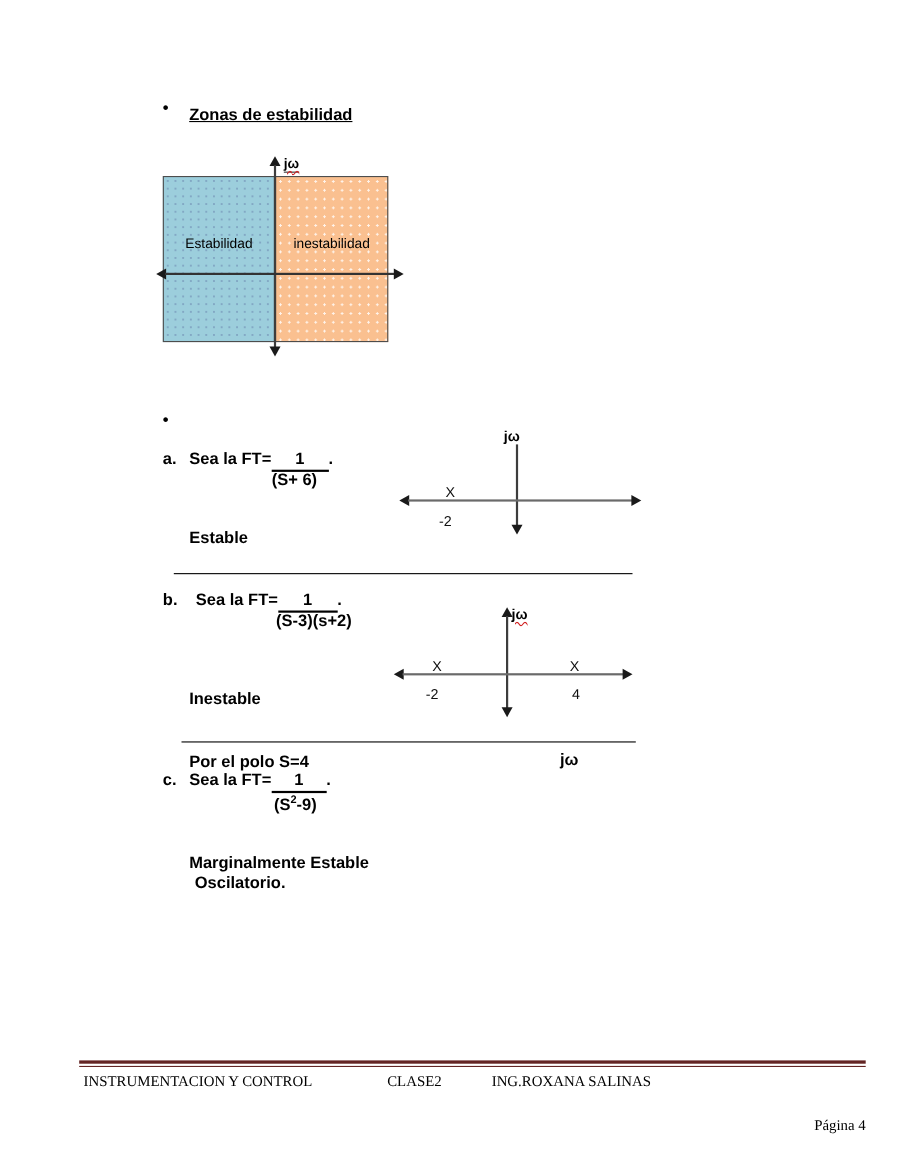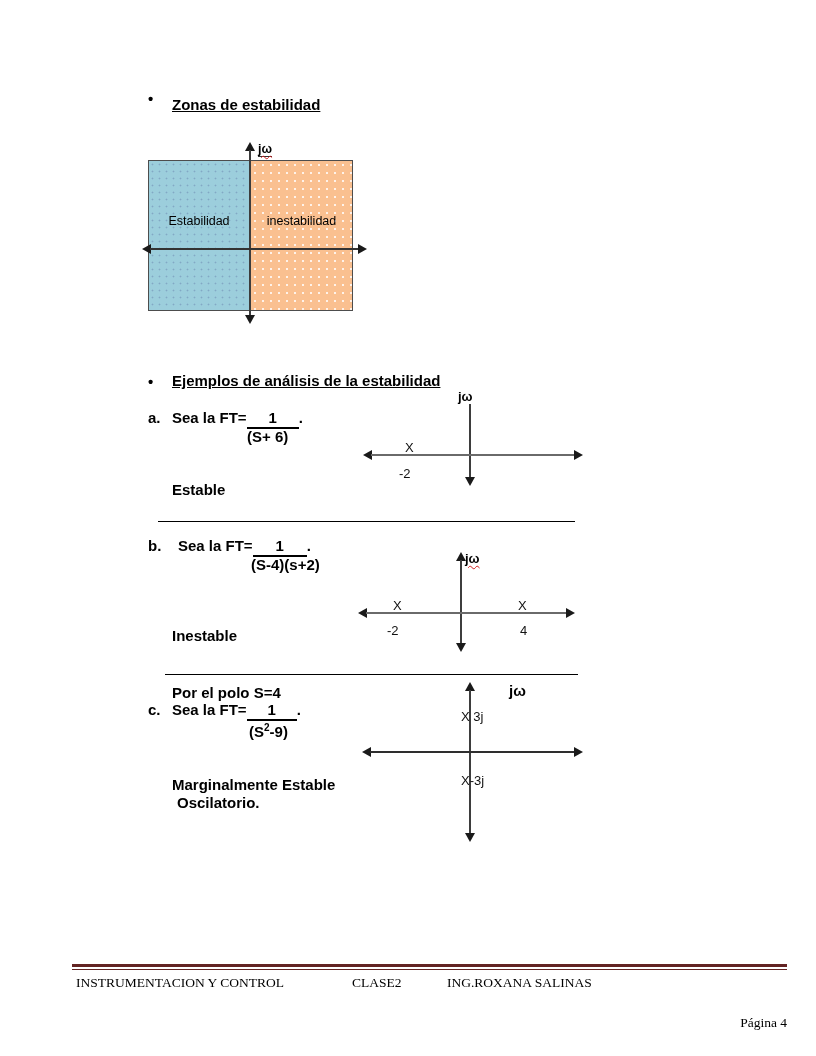--- a/index.html
+++ b/index.html
@@ -57,21 +57,20 @@
     <div class="vline" style="left:107px; top:8px; height:166px;"></div>
     <div class="arr down" style="left:103px; top:173px;"></div>
     <span class="abs t12 b squiggle uline-solid" style="left:116px; top:0;">jω</span>
 
     <div class="arr left" style="left:0; top:102px;"></div>
     <div class="hline" style="left:8px; top:106px; width:209px; background:#333;"></div>
     <div class="arr right" style="left:216px; top:102px;"></div>
   </div>
 
   <span class="abs t15 b" style="left:148px; top:373px;">•</span>
-  <span class="abs t15 b u" style="left:172px; top:372px;">Ejemplos de análisis de la estabilidad</span>
 
   <div class="formula" style="left:148px; top:408px;">
     <span class="letter" style="width:24px;">a.</span><span>Sea la FT=</span><span class="frac" style="width:52px;">1</span><span>.</span>
   </div>
   <span class="abs t15 b" style="left:247px; top:428px;">(S+ 6)</span>
 
   <div class="abs" style="left:360px; top:388px; width:230px; height:110px;">
     <span class="abs t13 b" style="left:98px; top:1px;">jω</span>
     <div class="vline" style="left:109px; top:16px; height:74px;"></div>
     <div class="arr down" style="left:105px; top:89px;"></div>
@@ -81,21 +80,21 @@
     <span class="poletxt" style="left:45px; top:52px;">X</span>
     <span class="poletxt" style="left:39px; top:78px;">-2</span>
   </div>
 
   <span class="abs t15 b" style="left:172px; top:481px;">Estable</span>
   <div class="sep" style="left:158px; top:521px; width:417px;"></div>
 
   <div class="formula" style="left:148px; top:536px;">
     <span class="letter" style="width:30px;">b.</span><span>Sea la FT=</span><span class="frac" style="width:54px;">1</span><span>.</span>
   </div>
-  <span class="abs t15 b" style="left:251px; top:556px;">(S-4)(s+2)</span>
+  <span class="abs t15 b" style="left:251px; top:556px;">(S-3)(s+2)</span>
 
   <div class="abs" style="left:356px; top:548px; width:224px; height:110px;">
     <div class="arr up" style="left:100px; top:4px;"></div>
     <div class="vline" style="left:104px; top:12px; height:84px;"></div>
     <div class="arr down" style="left:100px; top:95px;"></div>
     <span class="abs t13 b squiggle" style="left:109px; top:3px;">jω</span>
     <div class="arr left" style="left:2px; top:60px;"></div>
     <div class="hline" style="left:10px; top:64px; width:201px; background:#6a6a6a;"></div>
     <div class="arr right" style="left:210px; top:60px;"></div>
     <span class="poletxt" style="left:37px; top:50px;">X</span>
@@ -107,30 +106,20 @@
   <span class="abs t15 b" style="left:172px; top:627px;">Inestable</span>
   <span class="abs t15 b" style="left:172px; top:645px;margin-top:39px;">Por el polo S=4</span>
   <div class="sep" style="left:165px; top:674px; width:413px;"></div>
 
   <span class="abs b" style="left:509px; top:682px; font-size:15px;">jω</span>
   <div class="formula" style="left:148px; top:700px;">
     <span class="letter" style="width:24px;">c.</span><span>Sea la FT=</span><span class="frac" style="width:50px;">1</span><span>.</span>
   </div>
   <span class="abs t15 b" style="left:249px; top:719px;"><span>(S</span><sup class="p2">2</sup><span>-9)</span></span>
 
-  <div class="abs" style="left:358px; top:680px; width:228px; height:166px;">
-    <div class="arr up" style="left:107px; top:2px;"></div>
-    <div class="vline" style="left:111px; top:10px; height:144px;"></div>
-    <div class="arr down" style="left:107px; top:153px;"></div>
-    <span class="poletxt" style="left:103px; top:29px;">X 3j</span>
-    <div class="arr left" style="left:4px; top:67px;"></div>
-    <div class="hline" style="left:12px; top:71px; width:204px; background:#2e2e2e;"></div>
-    <div class="arr right" style="left:216px; top:67px;"></div>
-    <span class="poletxt" style="left:103px; top:93px;">X-3j</span>
-  </div>
 
   <span class="abs t15 b" style="left:172px; top:776px;">Marginalmente Estable</span>
   <span class="abs t15 b" style="left:177px; top:794px;">Oscilatorio.</span>
 
   <div class="abs" style="left:72px; top:964px; width:715px;">
     <div class="footer-rule-thick" style="background-color: rgb(99, 36, 35);"></div>
     <div class="footer-rule-thin" style="background-color: rgb(99, 36, 35);"></div>
   </div>
   <span class="footer-text" style="left:76px; top:975px;">INSTRUMENTACION Y CONTROL</span>
   <span class="footer-text" style="left:352px; top:975px;">CLASE2</span>

